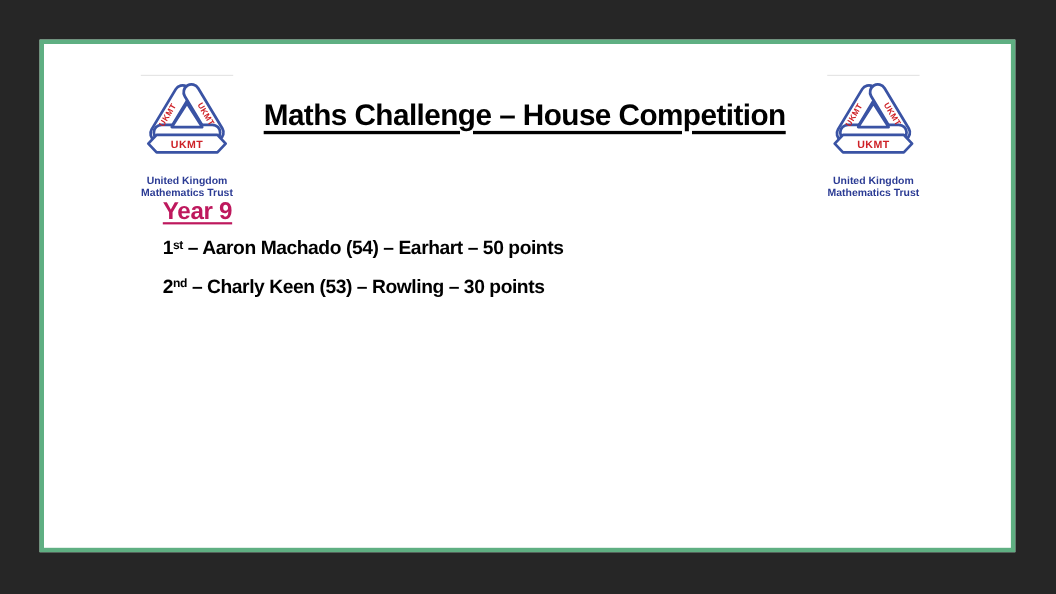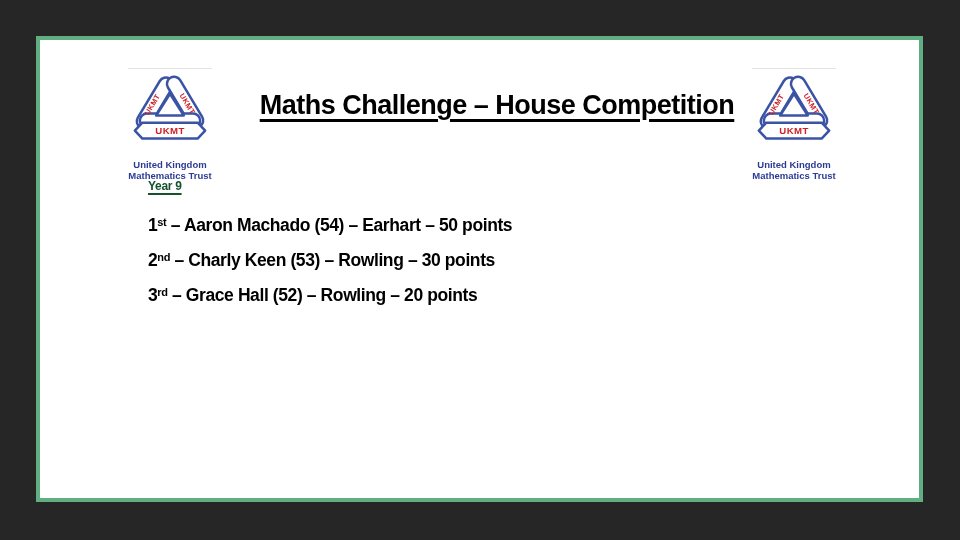--- a/index.html
+++ b/index.html
@@ -63,39 +63,39 @@
     color: #2b3b94;
     font-size: 9.5px;
     font-weight: bold;
     line-height: 1.15;
     white-space: nowrap;
   }
   
   .title {
     position: absolute;
     top: 50px;
-    left: 457px;
+    left: 437px;
     transform: translateX(-50%);
     margin: 0;
     white-space: nowrap;
     color: #000000;
     font-size: 27px;
     font-weight: bold;
     letter-spacing: -0.5px;
     text-decoration: underline;
     text-decoration-thickness: 2.5px;
     text-underline-offset: 5px;
   }
   
   .section-heading {
     position: absolute;
     left: 108px;
     top: 139px;
-    color: #14532d;
-    font-size: 12px;
+    color: #be185d;
+    font-size: 22px;
     font-weight: bold;
     letter-spacing: -0.3px;
     text-decoration: underline;
     text-decoration-thickness: 1.5px;
     text-underline-offset: 3px;
     white-space: nowrap;
   }
   .result-line {
     position: absolute;
     left: 108px;
@@ -168,16 +168,15 @@
     </div>
 
     <h1 class="title">Maths Challenge – House Competition</h1>
 
     <div class="section-heading">Year 9</div>
 
     <div class="result-line r1"><span>1</span><sup>st</sup><span> – Aaron Machado (54) – Earhart – 50 points</span></div>
 
     <div class="result-line r2"><span>2</span><sup>nd</sup><span> – Charly Keen (53) – Rowling – 30 points</span></div>
 
-    <div class="result-line r3"><span>3</span><sup>rd</sup><span> – Grace Hall (52) – Rowling – 20 points</span></div>
 
   </div>
 </div>
 
 </body></html>

